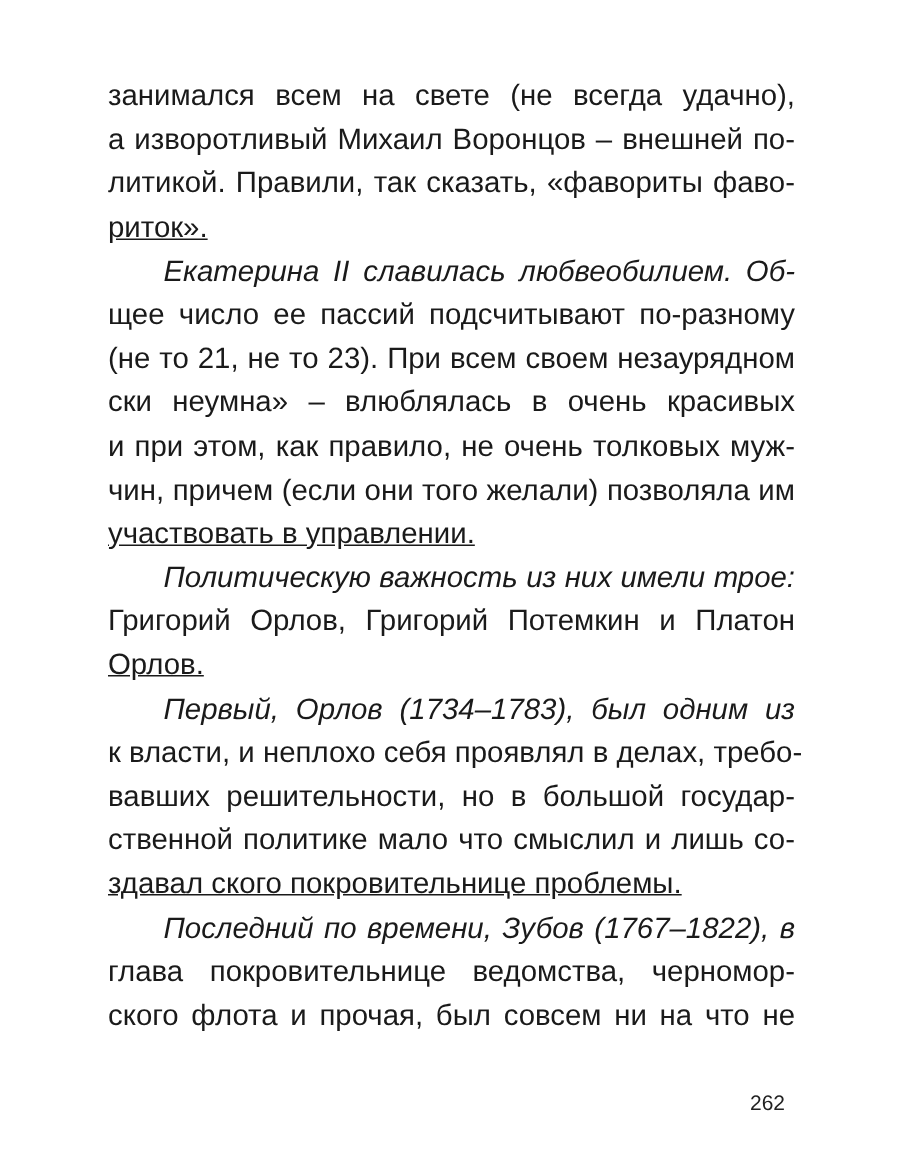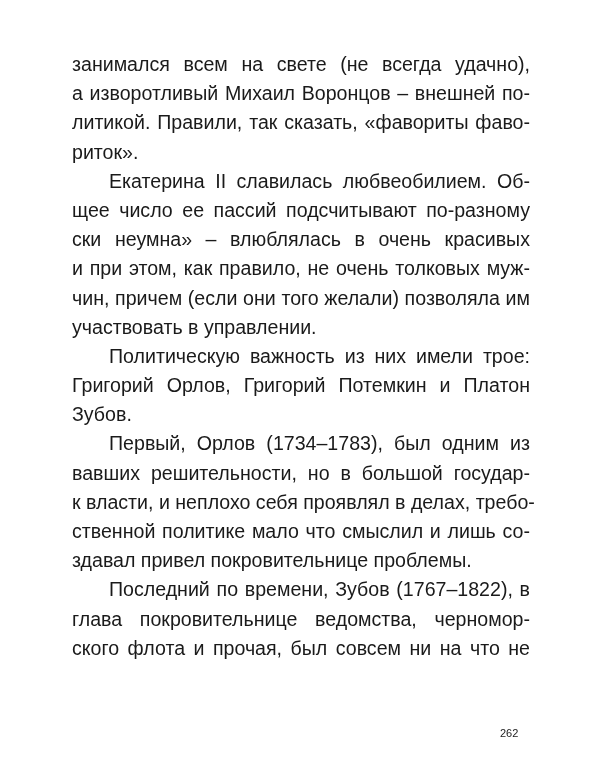--- a/index.html
+++ b/index.html
@@ -25,55 +25,58 @@
     }
     .line {
       display: block;
       white-space: nowrap;
       text-align: justify;
       text-align-last: justify;
       height: 29.2px;
     }
     .line.last {
       text-align-last: left;
+      text-decoration: underline;
     }
     .line.indent {
       padding-left: 37px;
+      font-style: italic;
     }
     .page-number {
       position: absolute;
       left: 500px;
       top: 727px;
       width: 40px;
       text-align: left;
       font-family: "Liberation Sans", sans-serif;
-      font-size: 11px;
+      font-size: 14px;
       color: #222222;
     }
   </style>
 </head>
 <body>
 
 <div class="page">
   <span class="line">занимался всем на свете (не всегда удачно),</span>
   <span class="line">а изворотливый Михаил Воронцов – внешней по-</span>
   <span class="line">литикой. Правили, так сказать, «фавориты фаво-</span>
   <span class="line last">риток».</span>
   <span class="line indent">Екатерина II славилась любвеобилием. Об-</span>
   <span class="line">щее число ее пассий подсчитывают по-разному</span>
+  <span class="line">(не то 21, не то 23). При всем своем незаурядном</span>
   <span class="line">ски неумна» – влюблялась в очень красивых</span>
   <span class="line">и при этом, как правило, не очень толковых муж-</span>
   <span class="line">чин, причем (если они того желали) позволяла им</span>
   <span class="line last">участвовать в управлении.</span>
   <span class="line indent">Политическую важность из них имели трое:</span>
   <span class="line">Григорий Орлов, Григорий Потемкин и Платон</span>
-  <span class="line last">Зубов.</span>
+  <span class="line last">Орлов.</span>
   <span class="line indent">Первый, Орлов (1734–1783), был одним из</span>
+  <span class="line">к власти, и неплохо себя проявлял в делах, требо-</span>
   <span class="line">вавших решительности, но в большой государ-</span>
-  <span class="line">к власти, и неплохо себя проявлял в делах, требо-</span>
   <span class="line">ственной политике мало что смыслил и лишь со-</span>
-  <span class="line last">здавал привел покровительнице проблемы.</span>
+  <span class="line last">здавал ского покровительнице проблемы.</span>
   <span class="line indent">Последний по времени, Зубов (1767–1822), в</span>
   <span class="line">глава покровительнице ведомства, черномор-</span>
   <span class="line">ского флота и прочая, был совсем ни на что не</span>
 </div>
 
 <div class="page-number">262</div>
 
 </body></html>

